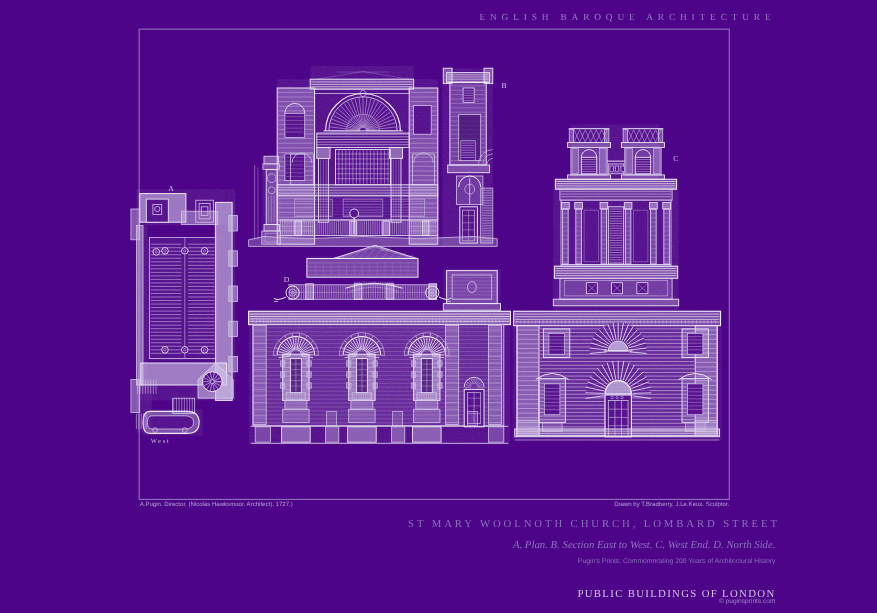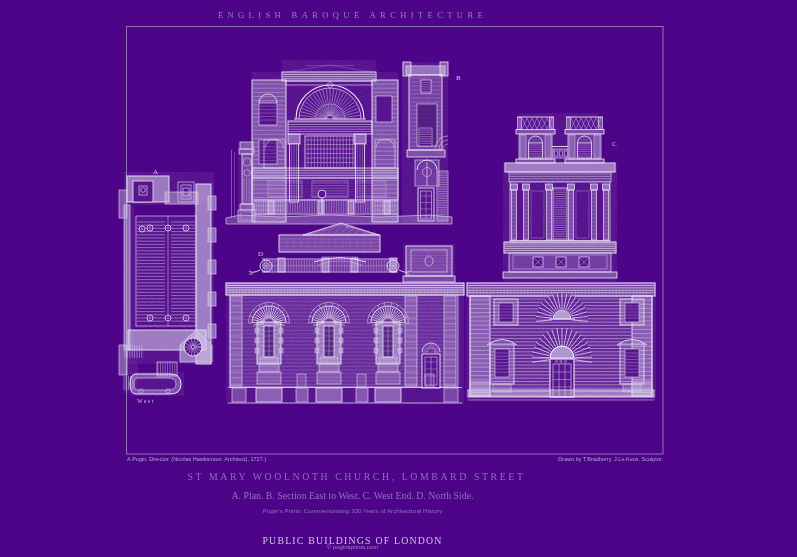--- a/index.html
+++ b/index.html
@@ -1,27 +1,27 @@
 <!DOCTYPE html>
 <html><head><meta charset="utf-8"><style>
 html,body{margin:0;padding:0;width:797px;height:557px;background:#4d0488;overflow:hidden}
 body{position:relative;font-family:"Liberation Serif",serif}
 .abs{position:absolute}
-.ctr{left:0;width:705px;text-align:center}
+.ctr{left:0;width:705px;text-align:right}
 </style></head><body>
 
 <div class="abs ctr" style="top:10px;font-size:8.5px;letter-spacing:4.4px;color:#9480bf">ENGLISH BAROQUE ARCHITECTURE</div>
 
 <div class="abs" style="left:127px;top:456px;font-size:5.5px;color:#b4a4d2;font-family:Liberation Sans,sans-serif">A.Pugin. Director. (Nicolas Hawksmoor. Architect), 1727.)</div>
 
 <div class="abs" style="left:463px;top:456px;width:200px;text-align:right;font-size:5.5px;color:#b4a4d2;font-family:Liberation Sans,sans-serif">Drawn by T.Bradberry. J.Le.Keux. Sculptor.</div>
 
 <div class="abs ctr" style="top:471px;font-size:9.8px;letter-spacing:2.6px;color:#8a70ba;left:4px">ST MARY WOOLNOTH CHURCH, LOMBARD STREET</div>
 
-<div class="abs ctr" style="top:490px;font-size:9.8px;color:#8d74bd;">A. Plan. B. Section East to West. C. West End. D. North Side.</div>
+<div class="abs ctr" style="top:490px;font-size:9.8px;color:#8d74bd;font-style:italic">A. Plan. B. Section East to West. C. West End. D. North Side.</div>
 
 <div class="abs ctr" style="top:507px;font-size:6.2px;color:#8b72bb;font-family:Liberation Sans,sans-serif">Pugin's Prints: Commemorating 200 Years of Architectural History</div>
 
 <div class="abs ctr" style="top:535px;font-size:9.8px;letter-spacing:1.2px;color:#cfc5e2">PUBLIC BUILDINGS OF LONDON</div>
 
 <div class="abs ctr" style="top:544px;font-size:6px;color:#9c88c4;font-family:Liberation Sans,sans-serif">© puginsprints.com</div>
 <svg class="abs" style="left:0;top:0" width="797" height="557" viewBox="0 0 797 557">
     <defs>
       <filter id="gr" x="0" y="0" width="100%" height="100%">
         <feTurbulence type="fractalNoise" baseFrequency="0.9" numOctaves="2" seed="7" result="n"></feTurbulence>

